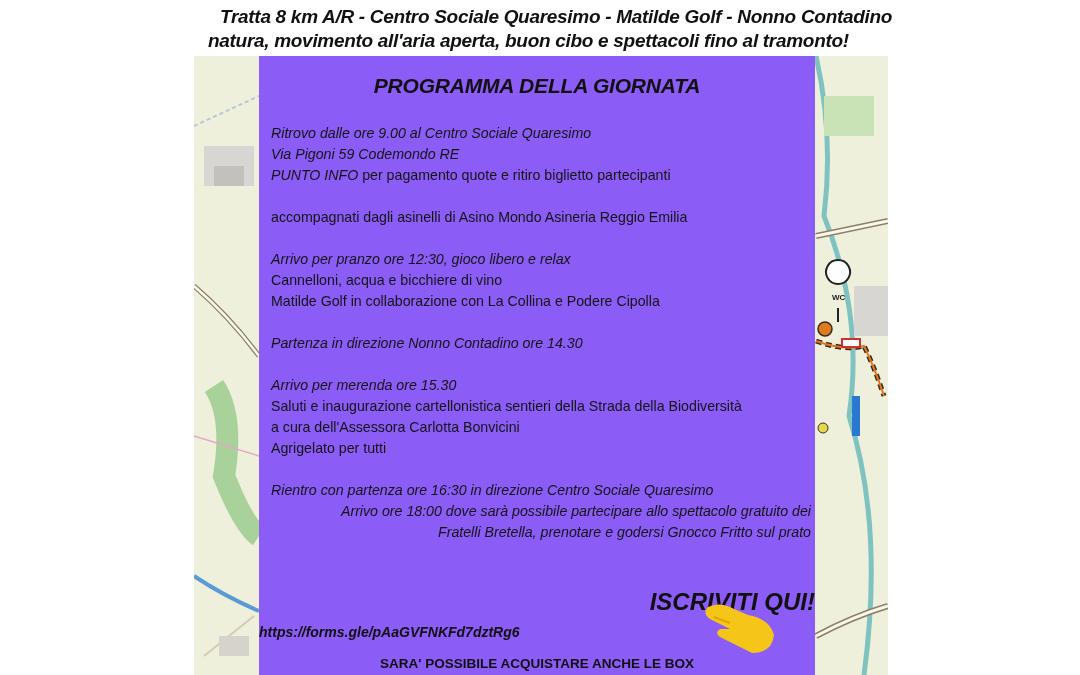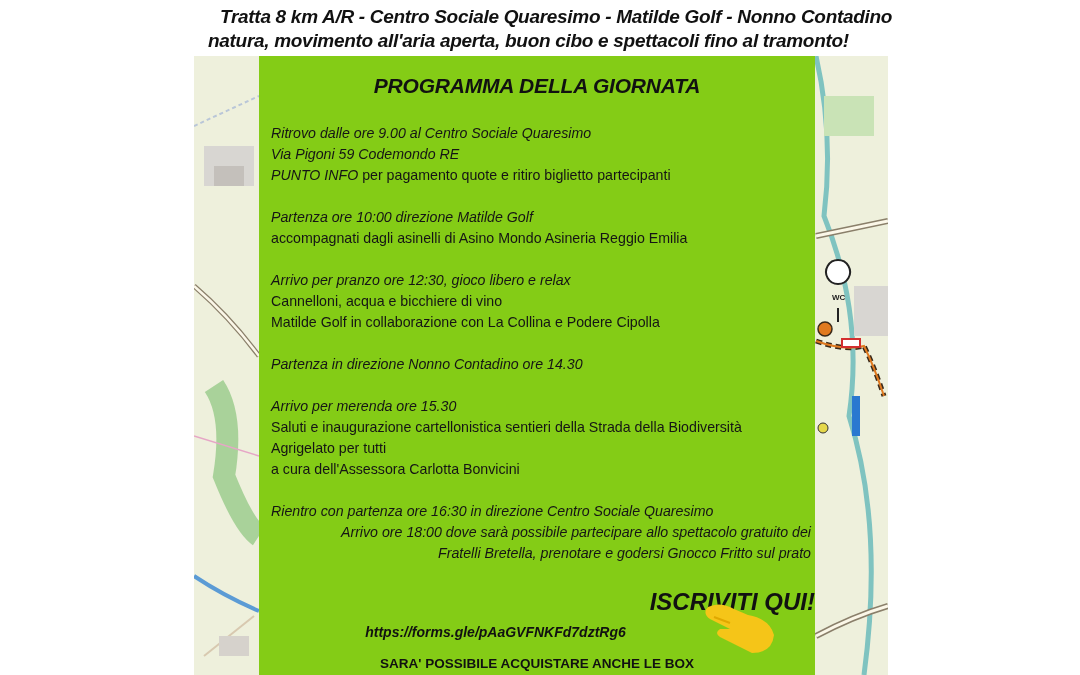--- a/index.html
+++ b/index.html
@@ -2,29 +2,29 @@
 <html><head>
 <meta charset="utf-8">
 <style>
   html,body{margin:0;padding:0;}
   body{width:1080px;height:675px;background:#ffffff;position:relative;overflow:hidden;font-family:"Liberation Sans",sans-serif;}
   .header{position:absolute;left:0;top:0;width:1080px;height:48px;}
   .header-line1{position:absolute;left:220px;top:6px;font-size:19px;font-weight:bold;font-style:italic;color:#111;white-space:nowrap;letter-spacing:-0.3px;}
   .header-line2{position:absolute;left:208px;top:30px;font-size:19px;font-weight:bold;font-style:italic;color:#111;white-space:nowrap;letter-spacing:-0.3px;}
   .map{position:absolute;left:194px;top:56px;width:694px;height:619px;background:#eef0dc;overflow:hidden;}
   .map svg{position:absolute;left:0;top:0;}
-  .panel{position:absolute;left:259px;top:56px;width:556px;height:619px;background:#84cc16;}
+  .panel{position:absolute;left:259px;top:56px;width:556px;height:619px;background:#8b5cf6;}
   .panel-title{position:absolute;left:0;top:18px;width:556px;text-align:center;font-size:21px;font-weight:bold;font-style:italic;color:#111;letter-spacing:-0.2px;}
   .blocks{position:absolute;left:12px;top:67px;width:540px;}
   .line{font-size:14.2px;line-height:21px;color:#151515;white-space:nowrap;}
   .b{font-weight:normal;font-style:italic;}
   .it{font-style:italic;text-align:right;}
   .gap{height:21px;}
   .cta{position:absolute;left:0;top:532px;width:556px;text-align:right;font-size:24px;font-weight:bold;font-style:italic;color:#111;}
-  .url{position:absolute;left:0;top:568px;width:473px;text-align:center;font-size:14px;font-weight:bold;font-style:italic;color:#111;}
+  .url{position:absolute;left:0;top:568px;width:473px;text-align:left;font-size:14px;font-weight:bold;font-style:italic;color:#111;}
   .box{position:absolute;left:0;top:600px;width:556px;text-align:center;font-size:13.5px;font-weight:bold;color:#111;}
   .hand{position:absolute;left:700px;top:595px;}
 </style>
 </head>
 <body>
 
 <div class="header">
   <div class="header-line1">Tratta 8 km  A/R  - Centro Sociale Quaresimo - Matilde Golf - Nonno Contadino</div>
   <div class="header-line2">natura, movimento all'aria aperta, buon cibo e spettacoli fino al tramonto!</div>
 </div>
@@ -66,36 +66,35 @@
 <div class="panel">
   <div class="panel-title">PROGRAMMA DELLA GIORNATA</div>
 
   <div class="blocks">
 
     <div class="line"><span class="b">Ritrovo dalle ore 9.00 al Centro Sociale Quaresimo</span></div>
     <div class="line"><span class="b">Via Pigoni 59 Codemondo RE</span></div>
     <div class="line"><span class="b">PUNTO INFO</span><span> per pagamento quote e ritiro biglietto partecipanti</span></div>
     <div class="gap"></div>
 
-    <div class="line"><span class="b">Partenza ore 10:00 direzione Matilde Golf</span></div>
     <div class="line"><span>accompagnati dagli asinelli di Asino Mondo Asineria Reggio Emilia</span></div>
     <div class="gap"></div>
 
     <div class="line"><span class="b">Arrivo per pranzo ore 12:30, gioco libero e relax</span></div>
     <div class="line"><span>Cannelloni,  acqua e bicchiere di vino</span></div>
     <div class="line"><span> Matilde Golf in collaborazione con La Collina e Podere Cipolla</span></div>
     <div class="gap"></div>
 
     <div class="line"><span class="b">Partenza in direzione Nonno Contadino ore 14.30</span></div>
     <div class="gap"></div>
 
     <div class="line"><span class="b">Arrivo per merenda ore 15.30</span></div>
     <div class="line"><span>Saluti e inaugurazione cartellonistica sentieri  della Strada della Biodiversità</span></div>
+    <div class="line"><span>a cura dell'Assessora Carlotta Bonvicini</span></div>
     <div class="line"><span>Agrigelato per tutti</span></div>
-    <div class="line"><span>a cura dell'Assessora Carlotta Bonvicini</span></div>
     <div class="gap"></div>
 
     <div class="line"><span class="b">Rientro con partenza ore 16:30 in  direzione Centro Sociale Quaresimo</span></div>
     <div class="line it"><span>Arrivo ore 18:00  dove sarà possibile partecipare allo spettacolo gratuito dei</span></div>
     <div class="line it"><span>Fratelli Bretella, prenotare e godersi  </span><span class="b">Gnocco Fritto</span><span> sul prato</span></div>
   </div>
 
   <div class="cta">ISCRIVITI QUI!</div>
   <div class="url">https://forms.gle/pAaGVFNKFd7dztRg6</div>
   <div class="box">SARA' POSSIBILE ACQUISTARE ANCHE LE BOX</div>

